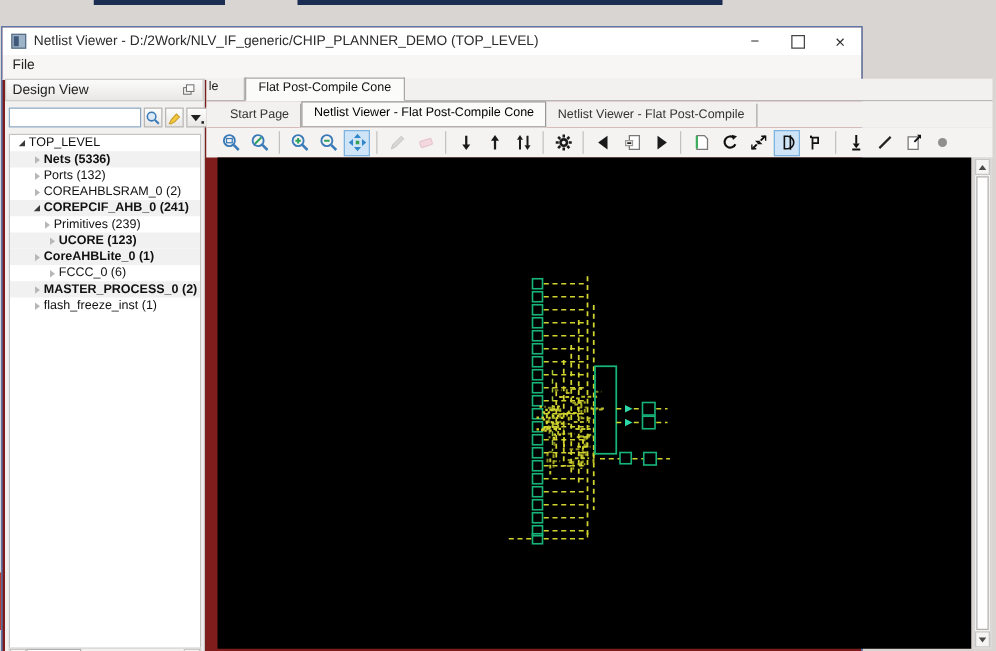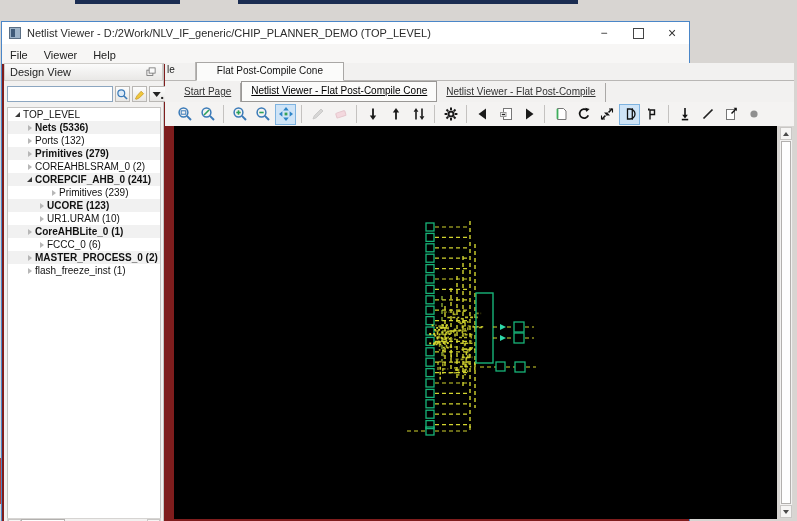--- a/index.html
+++ b/index.html
@@ -18,21 +18,21 @@
     left:1px;top:21px;width:689px;height:514px;
     background:#7f1d1d;border:1px solid #4a86c8;box-sizing:border-box;
   }
   #titlebar{left:0;top:0;width:100%;height:22px;background:#ffffff;display:flex;align-items:center;}
   #app-icon{width:12px;height:12px;margin:0 6px 0 7px;background:#9db3c8;border:1px solid #5a6f85;box-sizing:border-box;position:relative;}
   #app-icon::after{content:"";position:absolute;left:1px;top:1px;width:4px;height:8px;background:#3f5a78;}
   #window-title{font-size:11px;color:#2b2b2b;white-space:nowrap;}
   .win-controls{margin-left:auto;display:flex;height:100%;}
   .win-btn{width:34px;height:100%;display:flex;align-items:center;justify-content:center;font-size:12px;color:#333;cursor:default;}
   .win-btn .maxbox{width:9px;height:9px;border:1px solid #444;}
-  #menubar{left:0;top:22px;width:100%;height:19px;background:#f7f6f5;display:flex;align-items:flex-end;border-bottom:1px solid #e3e1df;}
+  #menubar{left:0;top:22px;width:100%;height:19px;background:#f7f6f5;display:flex;align-items:flex-start;border-bottom:1px solid #e3e1df;flex-direction:column;}
   .menu-item{font-size:11px;color:#222;padding:2px 8px;}
 
   
   #design-panel{left:2px;top:41px;width:160px;height:471px;background:#f2f1f0;border-right:1px solid #c6c4c2;box-sizing:border-box;}
   #panel-header{left:0;top:0;width:100%;height:18px;background:linear-gradient(#fbfbfb,#e9e8e6);border:1px solid #cfcdca;box-sizing:border-box;display:flex;align-items:center;}
   #panel-title{font-size:11px;color:#222;padding-left:5px;flex:1;}
   .panel-hbtn{width:16px;height:14px;margin-right:3px;display:flex;align-items:center;justify-content:center;}
   #search-row{left:3px;top:22px;width:154px;height:18px;display:flex;align-items:center;gap:2px;}
   #search-input{width:106px;height:16px;border:1px solid #8ca6c0;background:#fff;font-size:11px;padding:0 2px;box-sizing:border-box;}
   .mini-btn{width:15px;height:16px;background:linear-gradient(#fdfdfd,#e8e7e5);border:1px solid #b9b7b4;box-sizing:border-box;display:flex;align-items:center;justify-content:center;padding:0;}
@@ -49,23 +49,23 @@
   .sb-arrow{width:0;height:0;}
   .sb-left{border-top:3px solid transparent;border-bottom:3px solid transparent;border-right:4px solid #4a4a4a;}
   .sb-right{border-top:3px solid transparent;border-bottom:3px solid transparent;border-left:4px solid #4a4a4a;}
   .sb-up{border-left:3px solid transparent;border-right:3px solid transparent;border-bottom:4px solid #4a4a4a;}
   .sb-down{border-left:3px solid transparent;border-right:3px solid transparent;border-top:4px solid #4a4a4a;}
   .sb-thumb{background:#fefefe;border:1px solid #b2b0ae;box-sizing:border-box;}
 
   
   #doc-tabrow{left:163px;top:41px;width:629px;height:18px;border-bottom:1px solid #b9b7b5;box-sizing:border-box;display:flex;align-items:flex-end;background:#f2f1f0;}
   #doc-tab-fragment{font-size:10px;color:#222;padding:2px 20px 2px 2px;border-right:1px solid #b9b7b5;height:14px;}
-  #doc-tab-active{font-size:10px;color:#111;background:#fbfbfa;border:1px solid #a9a7a5;border-bottom:1px solid #fbfbfa;margin-bottom:-1px;padding:2px 20px;height:13px;}
+  #doc-tab-active{font-size:10px;color:#111;background:#fbfbfa;border:1px solid #a9a7a5;border-bottom:1px solid #fbfbfa;margin-bottom:-1px;padding:2px 10px;height:13px;}
   #view-tabrow{left:163px;top:59px;width:629px;height:21px;display:flex;align-items:flex-end;padding-left:10px;box-sizing:border-box;background:#f2f1f0;}
-  .view-tab{font-size:10px;color:#333;padding:3px 9px;border-right:1px solid #aaa8a6;height:13px;white-space:nowrap;text-decoration:underline;}
+  .view-tab{font-size:10px;color:#333;padding:3px 9px;border-right:1px solid #aaa8a6;height:13px;white-space:nowrap;}
   .view-tab.active{background:#fbfbfa;border:1px solid #9a9896;color:#000;}
   #toolbar{left:163px;top:80px;width:629px;height:24px;background:#f4f3f2;display:flex;align-items:center;padding-left:8px;box-sizing:border-box;}
   .tb-btn{width:21px;height:21px;margin:0 1px;border:1px solid transparent;background:transparent;display:flex;align-items:center;justify-content:center;padding:0;box-sizing:border-box;}
   .tb-btn.active{background:#cfe4f7;border:1px solid #7eb3e0;}
   .tb-btn.disabled{opacity:.45;}
   .tb-sep{width:1px;height:18px;background:#c4c2c0;margin:0 4px;}
 
   #canvas{left:172px;top:104px;width:603px;height:393px;background:#000;}
   #canvas-vscroll{left:777px;top:104px;width:14px;height:393px;background:#f2f1f0;border:1px solid #d8d6d4;box-sizing:border-box;display:flex;flex-direction:column;}
   #canvas-vscroll .sb-btn{width:auto;height:13px;}
@@ -142,55 +142,43 @@
             <span class="arrow-collapsed"></span>
           </span>
           <span>Nets (5336)</span>
         </div>
         <div class="tree-row" style="padding-left: 16px;">
           <span class="tw">
             <span class="arrow-collapsed"></span>
           </span>
           <span>Ports (132)</span>
         </div>
+        <div class="tree-row" style="padding-left: 16px;">
+          <span class="tw">
+            <span class="arrow-collapsed"></span>
+          </span>
+          <span>COREAHBLSRAM_0 (2)</span>
+        </div>
         <div class="tree-row stripe" style="padding-left: 16px;">
           <span class="tw">
-            <span class="arrow-collapsed"></span>
-          </span>
-          <span>Primitives (279)</span>
-        </div>
-        <div class="tree-row" style="padding-left: 16px;">
-          <span class="tw">
-            <span class="arrow-collapsed"></span>
-          </span>
-          <span>COREAHBLSRAM_0 (2)</span>
-        </div>
-        <div class="tree-row stripe" style="padding-left: 16px;">
-          <span class="tw">
             <span class="arrow-expanded"></span>
           </span>
           <span>COREPCIF_AHB_0 (241)</span>
         </div>
-        <div class="tree-row" style="padding-left: 40px;">
+        <div class="tree-row" style="padding-left: 24px;">
           <span class="tw">
             <span class="arrow-collapsed"></span>
           </span>
           <span>Primitives (239)</span>
         </div>
         <div class="tree-row stripe" style="padding-left: 28px;">
           <span class="tw">
             <span class="arrow-collapsed"></span>
           </span>
           <span>UCORE (123)</span>
-        </div>
-        <div class="tree-row" style="padding-left: 28px;">
-          <span class="tw">
-            <span class="arrow-collapsed"></span>
-          </span>
-          <span>UR1.URAM (10)</span>
         </div>
         <div class="tree-row stripe" style="padding-left: 16px;">
           <span class="tw">
             <span class="arrow-collapsed"></span>
           </span>
           <span>CoreAHBLite_0 (1)</span>
         </div>
         <div class="tree-row" style="padding-left: 28px;">
           <span class="tw">
             <span class="arrow-collapsed"></span>

